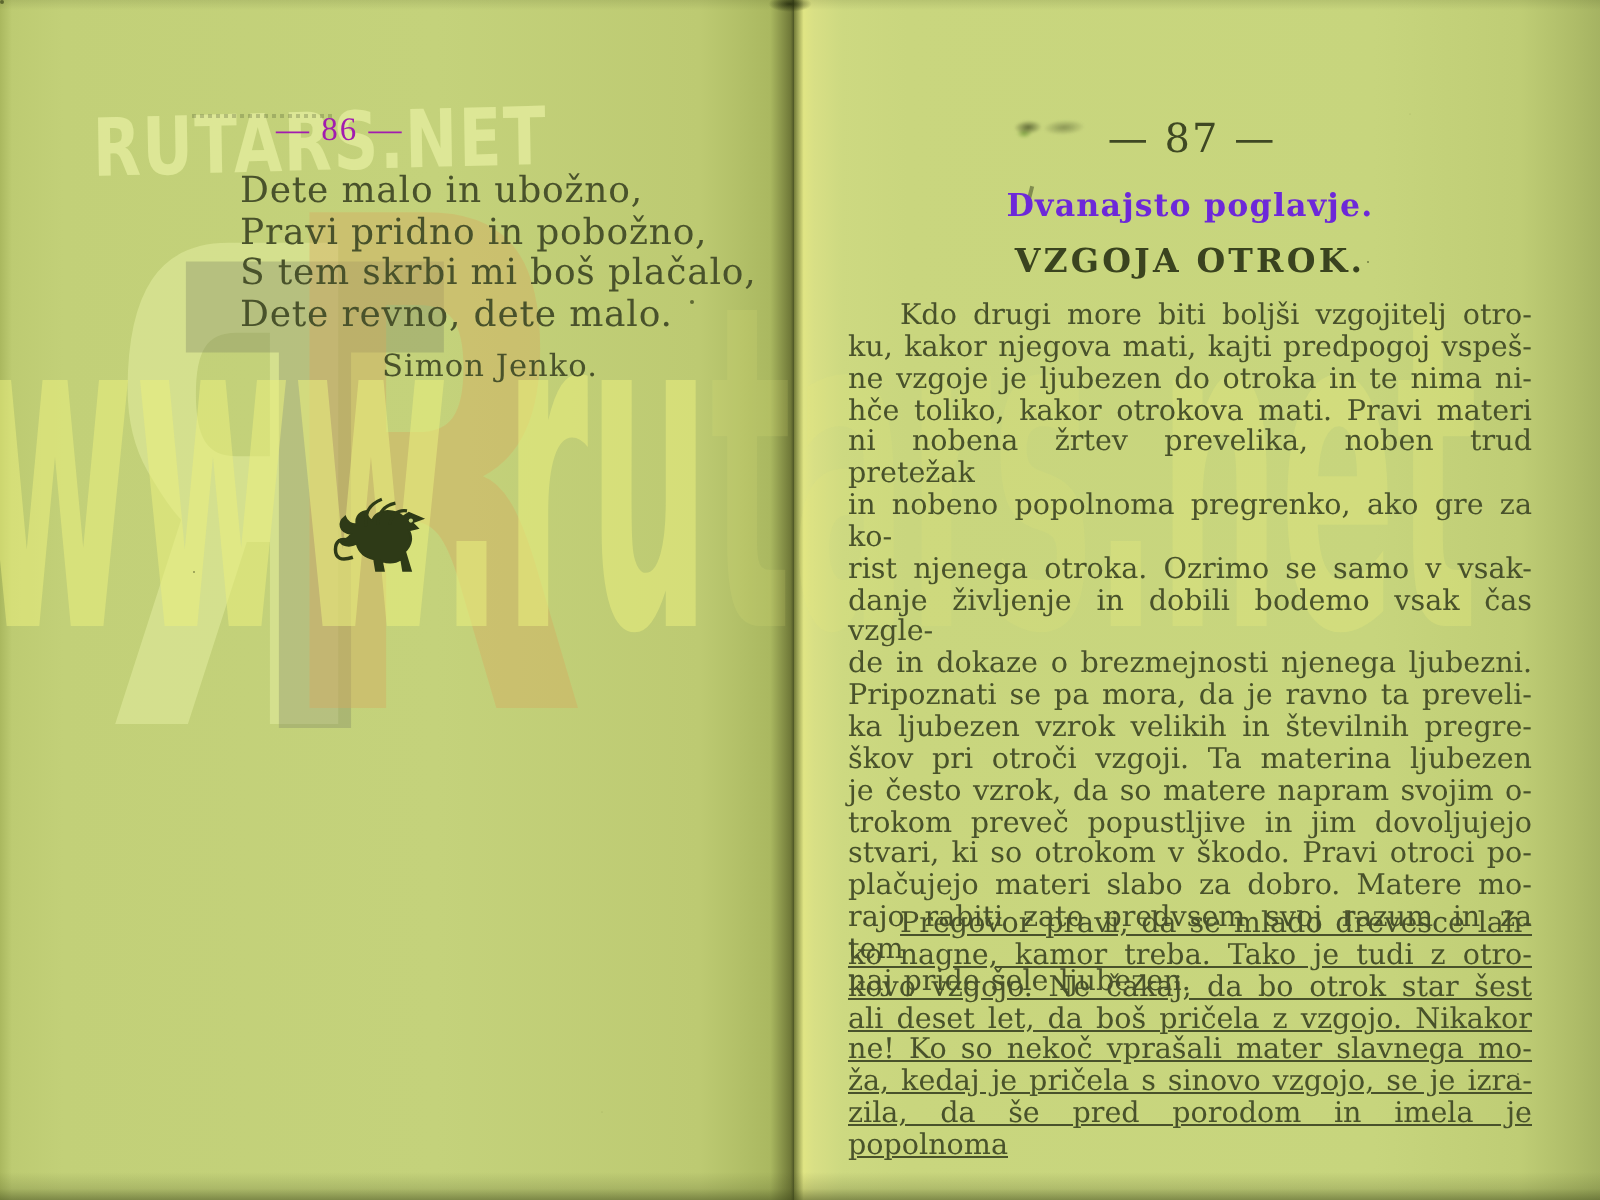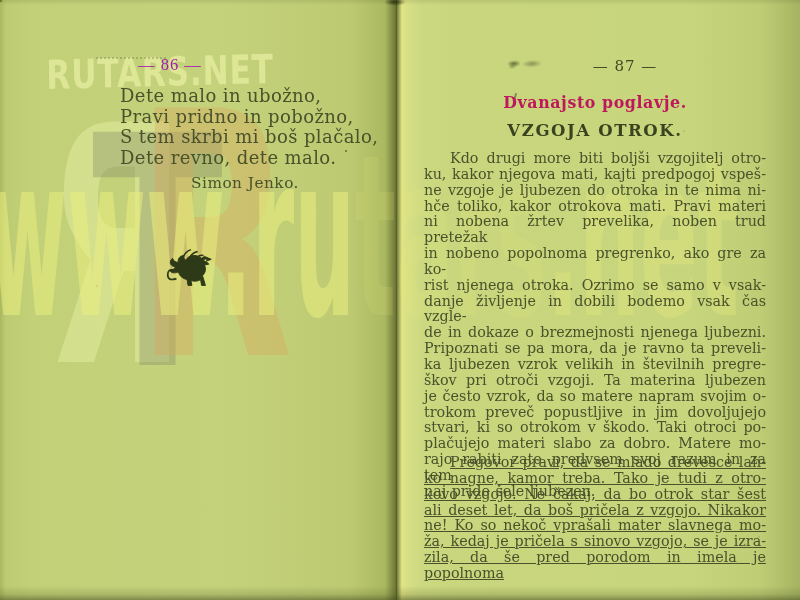--- a/index.html
+++ b/index.html
@@ -48,30 +48,30 @@
   .wm-url .s2 { opacity:.13; }
   .wm-url .s3 { opacity:.30; }
   
   .ink { position:absolute; color:#49522b; }
   .p86-header { left:138px; top:55px; width:120px; font-size:16.5px; letter-spacing:1px; color:#a21caf;font-family:Liberation Serif, serif; }
   .scratch-86 { left:96px; top:57px; width:70px; border-top:2px dotted rgba(75,85,45,.28); }
   .poem { left:120px; top:86px; font-size:18px; line-height:20.6px; letter-spacing:.4px; }
   .poem-attrib { left:150px; top:174px; width:190px; text-align:center; font-size:15.3px; letter-spacing:.5px; }
   .griffin { left:160px; top:240px; width:58px; height:56px; }
 
-  .p87-header { left:569px; top:57px; width:112px; text-align:center; font-size:15px; letter-spacing:1px; color:#3f4823; }
+  .p87-header { left:540px; top:57px; width:112px; text-align:center; font-size:20px; letter-spacing:1px; color:#3f4823; }
   .smudge-87 { left:504px; top:55px; width:46px; height:17px;
     background:
       radial-gradient(ellipse 10px 5px at 10px 8px,rgba(60,70,30,.75),rgba(60,70,30,0) 70%),
       radial-gradient(ellipse 14px 5px at 28px 9px,rgba(85,95,50,.55),rgba(85,95,50,0) 75%),
       radial-gradient(ellipse 5px 3px at 8px 11px,rgba(120,160,60,.8),rgba(120,160,60,0) 80%);
     transform:rotate(-3deg); filter:blur(.4px);
   }
   .stray-mark { left:514px; top:93px; width:2px; height:9px; background:rgba(70,80,40,.55); transform:rotate(14deg); }
-  .chapter-heading { left:424px; top:93px; width:342px; text-align:center; font-size:15.8px; font-weight:bold; letter-spacing:.6px; color:#be185d; }
+  .chapter-heading { left:424px; top:93px; width:342px; text-align:center; font-size:15.8px; font-weight:bold; letter-spacing:.6px; color:#6d28d9; }
   .section-title  { left:424px; top:121px; width:342px; text-align:center; font-size:16.5px; font-weight:bold; letter-spacing:1.6px; color:#3a431f; }
   .para { left:424px; top:151px; width:342px; font-size:14.3px; line-height:15.85px; word-spacing:1px; }
   .para2 { top:455px;text-decoration:underline; }
   .para .line { text-align:justify; text-align-last:justify; }
   .para .line.first { text-indent:26px; }
   .para1 .line.last { text-align-last:left; }
   .speck { left:0; top:0; width:2px; height:2px; border-radius:50%; background:rgba(55,65,25,.65);
     box-shadow:345px 150px 0 0 rgba(55,65,25,.7), 96px 285px 0 -0.5px rgba(55,65,25,.5),
       758px 536px 0 -0.5px rgba(55,65,25,.55), 300px 555px 0 -0.8px rgba(55,65,25,.4),
       683px 130px 0 -0.5px rgba(55,65,25,.6), 704px 56px 0 -0.8px rgba(55,65,25,.4),
@@ -124,21 +124,21 @@
       <div class="line">ni nobena žrtev prevelika, noben trud pretežak</div>
       <div class="line">in nobeno popolnoma pregrenko, ako gre za ko-</div>
       <div class="line">rist njenega otroka. Ozrimo se samo v vsak-</div>
       <div class="line">danje življenje in dobili bodemo vsak čas vzgle-</div>
       <div class="line">de in dokaze o brezmejnosti njenega ljubezni.</div>
       <div class="line">Pripoznati se pa mora, da je ravno ta preveli-</div>
       <div class="line">ka ljubezen vzrok velikih in številnih pregre-</div>
       <div class="line">škov pri otroči vzgoji. Ta materina ljubezen</div>
       <div class="line">je često vzrok, da so matere napram svojim o-</div>
       <div class="line">trokom preveč popustljive in jim dovoljujejo</div>
-      <div class="line">stvari, ki so otrokom v škodo. Taki otroci po-</div>
+      <div class="line">stvari, ki so otrokom v škodo. Pravi otroci po-</div>
       <div class="line">plačujejo materi slabo za dobro. Matere mo-</div>
       <div class="line">rajo rabiti zato predvsem svoj razum in za tem</div>
       <div class="line last">naj pride šele ljubezen.</div>
     </div>
   <div class="ink para para2">
       <div class="line first">Pregovor pravi, da se mlado drevesce lah-</div>
       <div class="line">ko nagne, kamor treba. Tako je tudi z otro-</div>
       <div class="line">kovo vzgojo. Ne čakaj, da bo otrok star šest</div>
       <div class="line">ali deset let, da boš pričela z vzgojo. Nikakor</div>
       <div class="line">ne! Ko so nekoč vprašali mater slavnega mo-</div>

